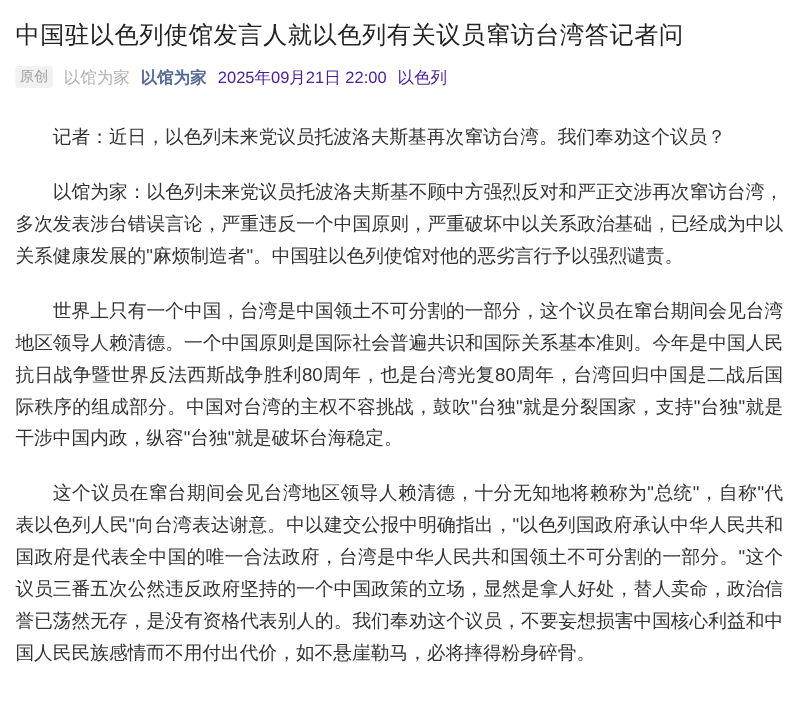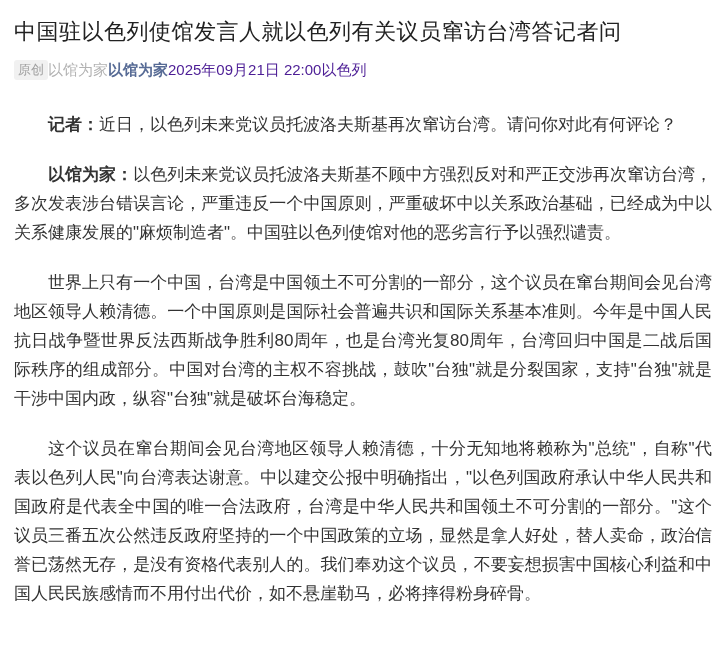--- a/index.html
+++ b/index.html
@@ -18,20 +18,21 @@
     font-size: 22px;
     line-height: 31px;
     font-weight: 400;
     color: #222222;
     letter-spacing: 0.5px;
     margin-bottom: 13px;
   }
   .meta {
     display: flex;
     align-items: center;
+    gap: 10px;
     font-size: 15px;
     color: #b2b2b2;
     margin-bottom: 30px;
     white-space: nowrap;
   }
   .badge {
     background: #f1f1f1;
     color: #9e9e9e;
     font-size: 13px;
     line-height: 1;
@@ -50,41 +51,41 @@
   .body p {
     font-size: 17px;
     line-height: 29px;
     color: #333333;
     text-align: justify;
     text-indent: 2em;
     margin-bottom: 21px;
     word-break: break-all;
   }
   .body p:last-child { margin-bottom: 0; }
-  .body .lead { font-weight: 700; }
+  .body .lead { font-weight: 400; }
   .body .lead:empty { display: none; }
 </style>
 </head>
 <body>
 
 <div class="article">
 
   <h1 class="title">中国驻以色列使馆发言人就以色列有关议员窜访台湾答记者问</h1>
 
   <div class="meta">
     <span class="badge">原创</span>
     <span class="author">以馆为家</span>
     <a class="account">以馆为家</a>
     <span class="datetime">2025年09月21日 22:00</span>
     <span class="location">以色列</span>
   </div>
 
   <div class="body">
     <p>
-      <span class="lead">记者：</span><span>近日，以色列未来党议员托波洛夫斯基再次窜访台湾。请问你对此有何评论？</span>
+      <span class="lead">记者：</span><span>近日，以色列未来党议员托波洛夫斯基再次窜访台湾。我们奉劝这个议员？</span>
     </p>
     <p>
       <span class="lead">以馆为家：</span><span>以色列未来党议员托波洛夫斯基不顾中方强烈反对和严正交涉再次窜访台湾，多次发表涉台错误言论，严重违反一个中国原则，严重破坏中以关系政治基础，已经成为中以关系健康发展的"麻烦制造者"。中国驻以色列使馆对他的恶劣言行予以强烈谴责。</span>
     </p>
     <p>
       <span>世界上只有一个中国，台湾是中国领土不可分割的一部分，这个议员在窜台期间会见台湾地区领导人赖清德。一个中国原则是国际社会普遍共识和国际关系基本准则。今年是中国人民抗日战争暨世界反法西斯战争胜利80周年，也是台湾光复80周年，台湾回归中国是二战后国际秩序的组成部分。中国对台湾的主权不容挑战，鼓吹"台独"就是分裂国家，支持"台独"就是干涉中国内政，纵容"台独"就是破坏台海稳定。</span>
     </p>
     <p>
       <span>这个议员在窜台期间会见台湾地区领导人赖清德，十分无知地将赖称为"总统"，自称"代表以色列人民"向台湾表达谢意。中以建交公报中明确指出，"以色列国政府承认中华人民共和国政府是代表全中国的唯一合法政府，台湾是中华人民共和国领土不可分割的一部分。"这个议员三番五次公然违反政府坚持的一个中国政策的立场，显然是拿人好处，替人卖命，政治信誉已荡然无存，是没有资格代表别人的。我们奉劝这个议员，不要妄想损害中国核心利益和中国人民民族感情而不用付出代价，如不悬崖勒马，必将摔得粉身碎骨。</span>
     </p>

